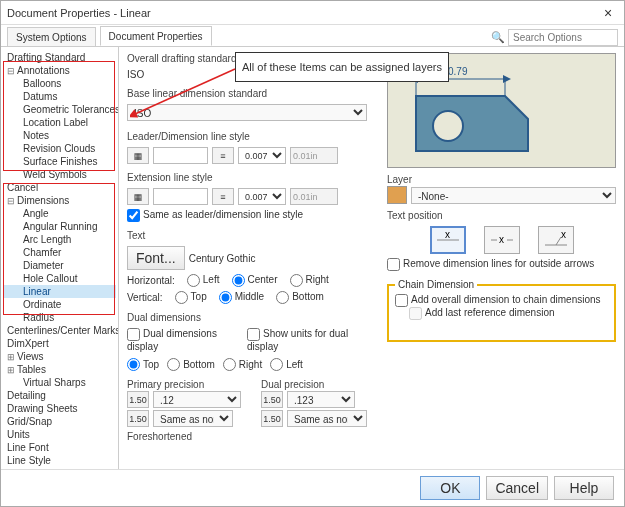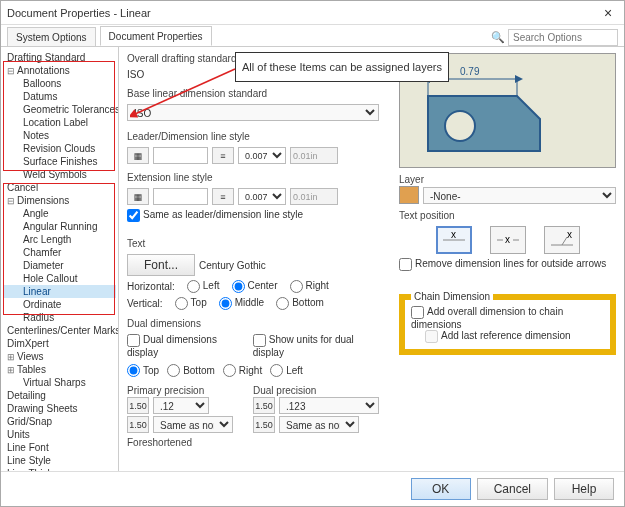--- a/index.html
+++ b/index.html
@@ -27,37 +27,37 @@
 .right{width:230px;display:flex;flex-direction:column;gap:6px}
 .lbl{font-size:10px;color:#444;margin-bottom:1px}
 .sel-ctl{width:100%;border:1px solid #bbb;background:#f9f9f9;padding:2px;font-size:10px;height:17px}
 .row{display:flex;align-items:center;gap:4px}
 .stylepick{display:inline-block;border:1px solid #bbb;background:#fff;height:17px;width:55px}
 .numbox{border:1px solid #bbb;width:48px;height:17px;padding:0 2px;font-size:9px;background:#fff}
 .numbox.ro{background:#f3f3f3;color:#999}
 .iconbtn{border:1px solid #bbb;width:22px;height:17px;background:#f3f3f3;display:inline-flex;align-items:center;justify-content:center;font-size:9px}
 input[type=checkbox],input[type=radio]{margin-right:3px;vertical-align:middle}
 label{font-size:10px}
-.btn{border:1px solid #bbb;background:linear-gradient(#fdfdfd,#e8e8e8);padding:3px 16px;font-size:12px;cursor:pointer}
+.btn{border:1px solid #bbb;background:linear-gradient(#fdfdfd,#e8e8e8);padding:3px 8px;font-size:14px;cursor:pointer}
 .radiorow{display:flex;gap:8px;margin-top:2px}
 .radiorow label{display:flex;align-items:center}
 .preview{border:1px solid #999;background:#e8e8d8;height:115px;display:flex;align-items:center;justify-content:flex-start}
 .preview svg{width:170px;height:100px}
 .layerbox{display:flex;align-items:center;gap:4px}
 .layericon{width:20px;height:18px;border:1px solid #999;background:#e0a050}
 .textpos{display:flex;gap:18px;justify-content:center;padding:4px 0}
 .tpbtn{border:1px solid #aaa;width:36px;height:28px;background:#f5f5f5;display:flex;align-items:center;justify-content:center}
 .tpbtn.sel{border:2px solid #5a8ad0;background:#eef4fb}
 .callout{position:absolute;left:235px;top:52px;z-index:10;pointer-events:none}
 .callout-box{background:#fff;border:1px solid #333;padding:8px 6px;font-size:11px}
 .callout svg{position:absolute;left:-105px;top:12px;width:110px;height:55px}
 .bottombar{display:flex;gap:6px;justify-content:flex-end;padding:6px 10px;border-top:1px solid #ddd}
 .bottombar .btn{min-width:60px;text-align:center}
 .bottombar .btn.primary{background:linear-gradient(#eaf3fc,#cfe4f8);border-color:#6a9ed8}
-fieldset{border:6px solid #eab308;padding:4px 6px 6px;margin-top:14px}
+fieldset{border:2px solid #eab308;padding:4px 6px 20px;margin-top:2px}
 legend{font-size:10px;padding:0 3px}
 </style>
 </head>
 <body>
 
 <div class="win">
   <div class="titlebar">
     <span class="ttl">Document Properties - Linear</span>
     <span class="close">×</span>
   </div>
@@ -132,21 +132,21 @@
         <div class="lbl" style="margin-top:4px">Extension line style</div>
         <div class="row">
           <span class="iconbtn">▦</span>
           <span class="stylepick"></span>
           <span class="iconbtn">≡</span>
           <select class="numbox"><option>0.0071in</option></select>
           <input class="numbox ro" value="0.01in" style="">
         </div>
         <label><input type="checkbox" checked="" style=""><span>Same as leader/dimension line style</span></label>
 
-        <div class="lbl" style="margin-top:12px">Text</div>
+        <div class="lbl" style="margin-top:4px">Text</div>
         <div class="row">
           <button class="btn">Font...</button>
           <span>Century Gothic</span>
         </div>
         <div class="row" style="gap:12px">
           <span>Horizontal:</span>
           <label><input type="radio" name="h" style=""><span>Left</span></label>
           <label><input type="radio" name="h" checked="" style=""><span>Center</span></label>
           <label><input type="radio" name="h" style=""><span>Right</span></label>
         </div>
@@ -179,32 +179,32 @@
               <input type="radio" name="dp" style="">
               <span>Left</span>
             </label>
         </div>
 
         <div class="row" style="gap:20px;margin-top:4px">
           <div style="flex:1">
             <div class="lbl">Primary precision</div>
             <div class="row">
                 <span class="iconbtn">1.50</span>
-                <select class="sel-ctl" style="width:56px"><option>.12</option></select>
+                <select class="sel-ctl" style="width:88px"><option>.12</option></select>
               </div>
             <div class="row" style="margin-top:2px">
                 <span class="iconbtn">1.50</span>
                 <select class="sel-ctl" style="width:80px"><option>Same as nominal</option></select>
               </div>
           </div>
           <div style="flex:1">
             <div class="lbl">Dual precision</div>
             <div class="row">
                 <span class="iconbtn">1.50</span>
-                <select class="sel-ctl" style="width:100px"><option>.123</option></select>
+                <select class="sel-ctl" style="width:68px"><option>.123</option></select>
               </div>
             <div class="row" style="margin-top:2px">
                 <span class="iconbtn">1.50</span>
                 <select class="sel-ctl" style="width:80px"><option>Same as nominal</option></select>
               </div>
           </div>
         </div>
 
         <div class="lbl" style="">Foreshortened</div>
 

